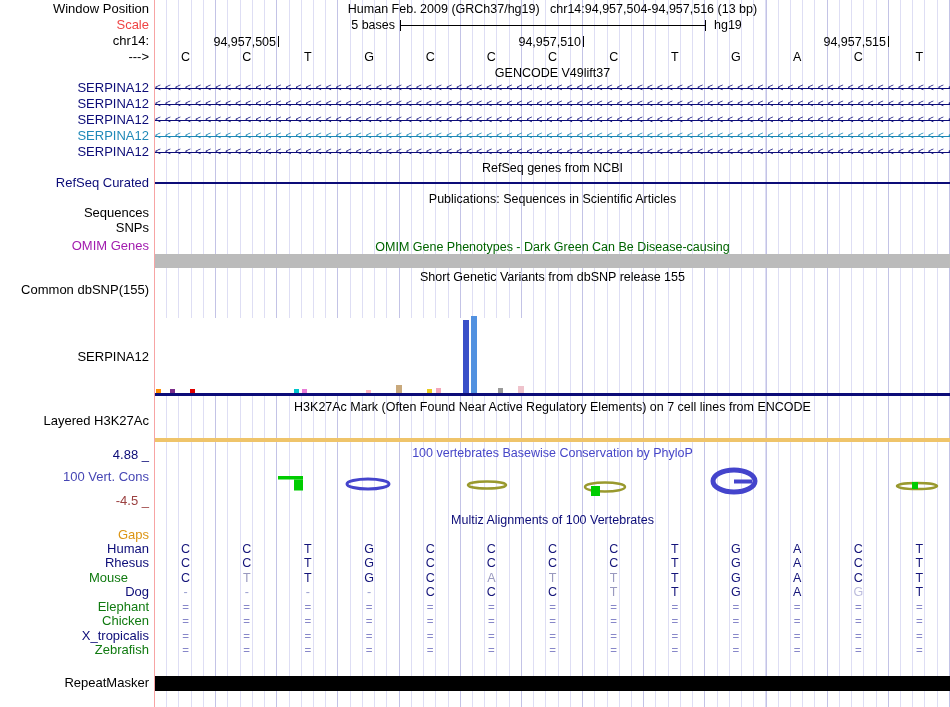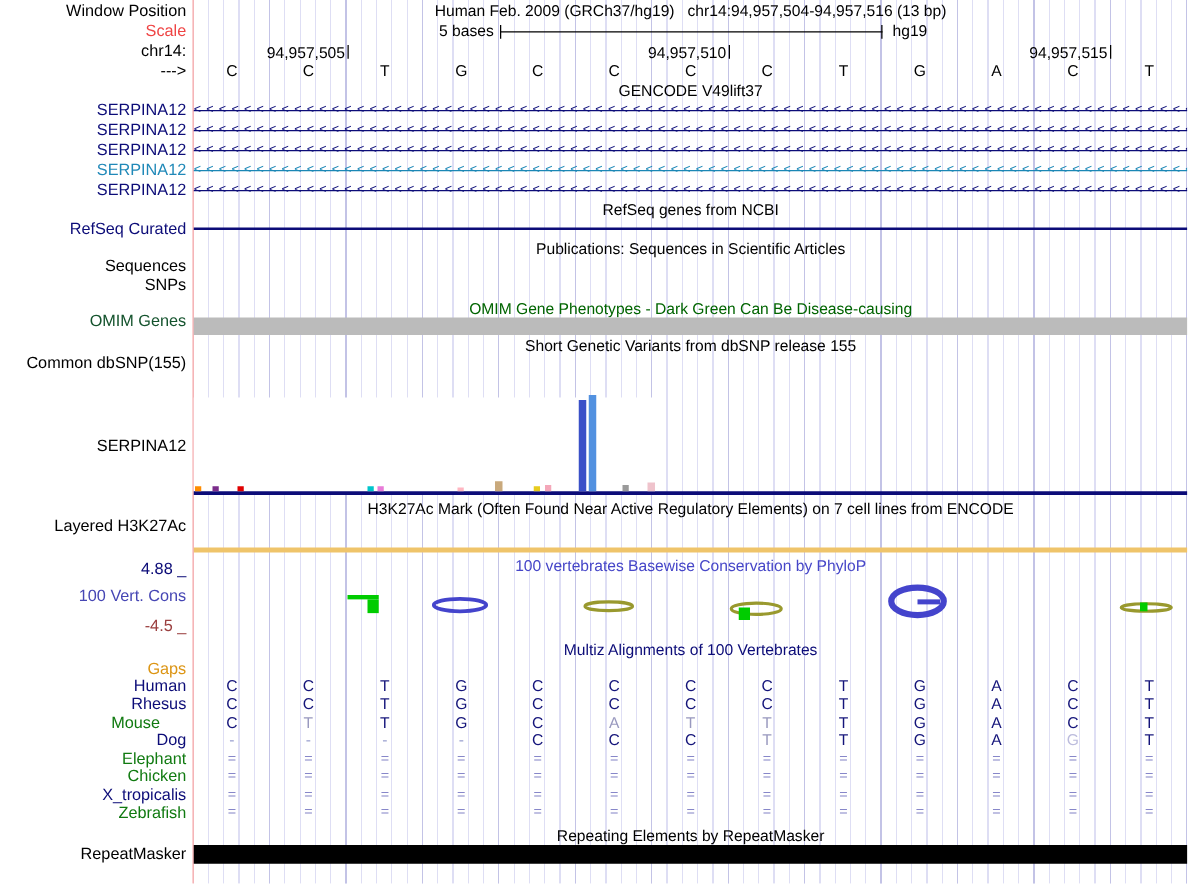--- a/index.html
+++ b/index.html
@@ -210,37 +210,36 @@
       <div class="mz-cell" style="left: 478.346px; top: 643px; color: rgb(135, 135, 201); font-size: 11.5px;">=</div>
       <div class="mz-cell" style="left: 539.5px; top: 643px; color: rgb(135, 135, 201); font-size: 11.5px;">=</div>
       <div class="mz-cell" style="left: 600.654px; top: 643px; color: rgb(135, 135, 201); font-size: 11.5px;">=</div>
       <div class="mz-cell" style="left: 661.808px; top: 643px; color: rgb(135, 135, 201); font-size: 11.5px;">=</div>
       <div class="mz-cell" style="left: 722.962px; top: 643px; color: rgb(135, 135, 201); font-size: 11.5px;">=</div>
       <div class="mz-cell" style="left: 784.115px; top: 643px; color: rgb(135, 135, 201); font-size: 11.5px;">=</div>
       <div class="mz-cell" style="left: 845.269px; top: 643px; color: rgb(135, 135, 201); font-size: 11.5px;">=</div>
       <div class="mz-cell" style="left: 906.423px; top: 643px; color: rgb(135, 135, 201); font-size: 11.5px;">=</div>
     </div>
 
-  <div class="ttl" style="top:662px;">Repeating Elements by RepeatMasker</div>
   <div id="repeat-bar"></div>
 
   <div id="left-labels">
       <div style="position: absolute; right: 801px; top: 2px; color: rgb(0, 0, 0); font-size: 13px; line-height: 14px; white-space: nowrap; text-align: center;">Window Position</div>
       <div style="position: absolute; right: 801px; top: 18px; color: #ef4444; font-size: 13px; line-height: 14px; white-space: nowrap;">Scale</div>
       <div style="position: absolute; right: 801px; top: 34px; color: rgb(0, 0, 0); font-size: 13px; line-height: 14px; white-space: nowrap;">chr14:</div>
       <div style="position: absolute; right: 801px; top: 50px; color: rgb(0, 0, 0); font-size: 13px; line-height: 14px; white-space: nowrap;">---&gt;</div>
       <div style="position: absolute; right: 801px; top: 81px; color: rgb(12, 12, 120); font-size: 13px; line-height: 14px; white-space: nowrap;">SERPINA12</div>
       <div style="position: absolute; right: 801px; top: 97px; color: rgb(12, 12, 120); font-size: 13px; line-height: 14px; white-space: nowrap;">SERPINA12</div>
       <div style="position: absolute; right: 801px; top: 113px; color: rgb(12, 12, 120); font-size: 13px; line-height: 14px; white-space: nowrap;">SERPINA12</div>
       <div style="position: absolute; right: 801px; top: 129px; color: rgb(32, 137, 184); font-size: 13px; line-height: 14px; white-space: nowrap;">SERPINA12</div>
       <div style="position: absolute; right: 801px; top: 145px; color: rgb(12, 12, 120); font-size: 13px; line-height: 14px; white-space: nowrap;">SERPINA12</div>
       <div style="position: absolute; right: 801px; top: 176px; color: rgb(12, 12, 120); font-size: 13px; line-height: 14px; white-space: nowrap;">RefSeq Curated</div>
       <div style="position: absolute; right: 801px; top: 206px; color: rgb(0, 0, 0); font-size: 13px; line-height: 14px; white-space: nowrap;">Sequences</div>
       <div style="position: absolute; right: 801px; top: 221px; color: rgb(0, 0, 0); font-size: 13px; line-height: 14px; white-space: nowrap;">SNPs</div>
-      <div style="position: absolute; right: 801px; top: 250px; color: #14532d; font-size: 13px; line-height: 14px; white-space: nowrap;">OMIM Genes</div>
+      <div style="position: absolute; right: 801px; top: 239px; color: #a21caf; font-size: 13px; line-height: 14px; white-space: nowrap;">OMIM Genes</div>
       <div style="position: absolute; right: 801px; top: 283px; color: rgb(0, 0, 0); font-size: 13px; line-height: 14px; white-space: nowrap;">Common dbSNP(155)</div>
       <div style="position: absolute; right: 801px; top: 350px; color: rgb(0, 0, 0); font-size: 13px; line-height: 14px; white-space: nowrap;">SERPINA12</div>
       <div style="position: absolute; right: 801px; top: 414px; color: rgb(0, 0, 0); font-size: 13px; line-height: 14px; white-space: nowrap;">Layered H3K27Ac</div>
       <div style="position: absolute; right: 801px; top: 448px; color: rgb(12, 12, 120); font-size: 13px; line-height: 14px; white-space: nowrap;">4.88 _</div>
       <div style="position: absolute; right: 801px; top: 470px; color: rgb(70, 70, 180); font-size: 13px; line-height: 14px; white-space: nowrap;">100 Vert. Cons</div>
       <div style="position: absolute; right: 801px; top: 494px; color: rgb(155, 64, 64); font-size: 13px; line-height: 14px; white-space: nowrap;">-4.5 _</div>
       <div style="position: absolute; right: 801px; top: 528px; color: rgb(220, 149, 20); font-size: 13px; line-height: 14px; white-space: nowrap;">Gaps</div>
       <div style="position: absolute; right: 801px; top: 542px; color: rgb(12, 12, 120); font-size: 13px; line-height: 14px; white-space: nowrap;">Human</div>
       <div style="position: absolute; right: 801px; top: 556px; color: rgb(12, 12, 120); font-size: 13px; line-height: 14px; white-space: nowrap;">Rhesus</div>
       <div style="position: absolute; right: 822px; top: 571px; color: rgb(16, 122, 16); font-size: 13px; line-height: 14px; white-space: nowrap;">Mouse</div>

